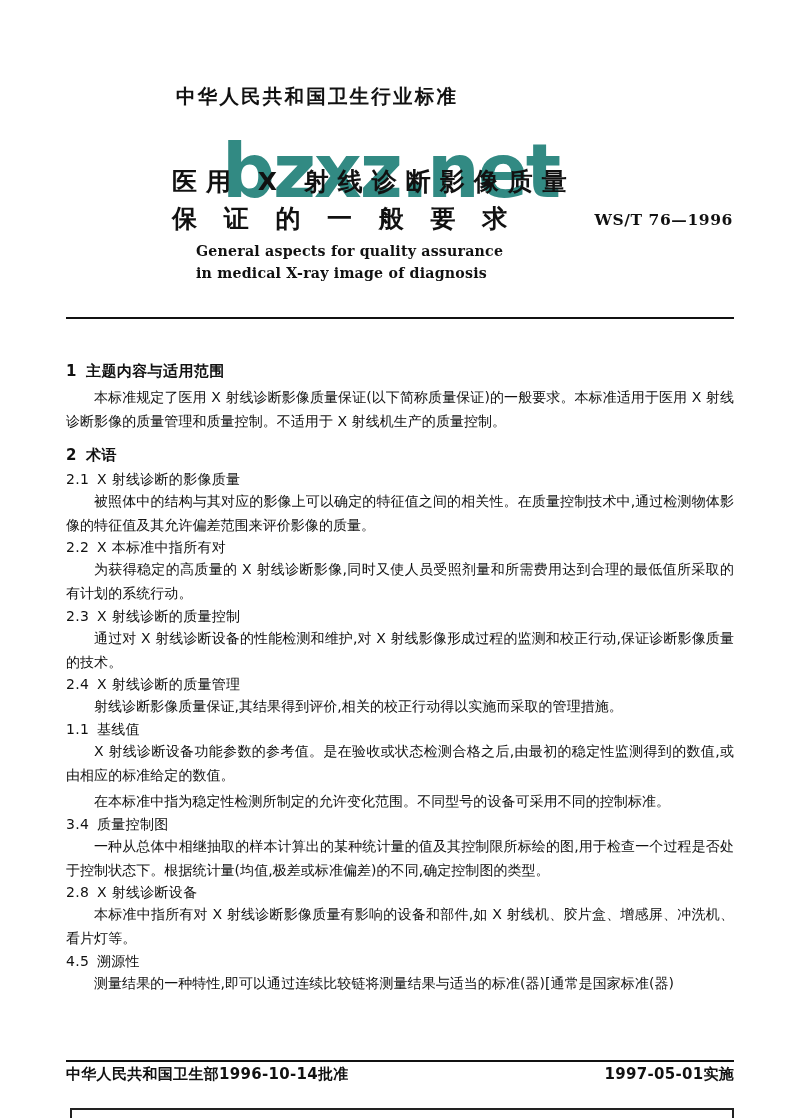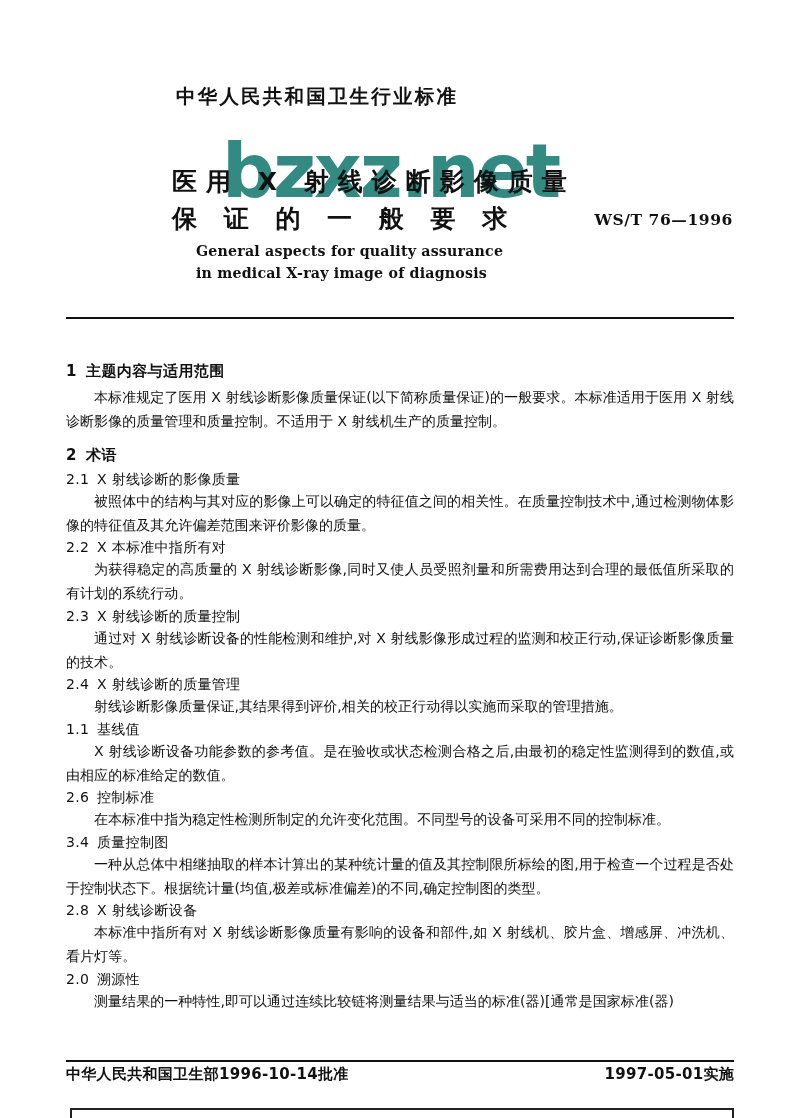--- a/index.html
+++ b/index.html
@@ -206,30 +206,29 @@
         <div class="gap-sub"></div>
         <div class="h2"><span class="num">2.3</span><span>X 射线诊断的质量控制</span></div>
         <p class="para">通过对 X 射线诊断设备的性能检测和维护,对 X 射线影像形成过程的监测和校正行动,保证诊断影像质量的技术。</p>
         <div class="gap-sub"></div>
         <div class="h2"><span class="num">2.4</span><span>X 射线诊断的质量管理</span></div>
         <p class="para">射线诊断影像质量保证,其结果得到评价,相关的校正行动得以实施而采取的管理措施。</p>
         <div class="gap-sub"></div>
         <div class="h2"><span class="num">1.1</span><span>基线值</span></div>
         <p class="para">X 射线诊断设备功能参数的参考值。是在验收或状态检测合格之后,由最初的稳定性监测得到的数值,或由相应的标准给定的数值。</p>
         <div class="gap-sub"></div>
-        <div class="h2"><span class="num">2.6</span><span>控制标准</span></div>
         <p class="para">在本标准中指为稳定性检测所制定的允许变化范围。不同型号的设备可采用不同的控制标准。</p>
         <div class="gap-sub"></div>
         <div class="h2"><span class="num">3.4</span><span>质量控制图</span></div>
         <p class="para">一种从总体中相继抽取的样本计算出的某种统计量的值及其控制限所标绘的图,用于检查一个过程是否处于控制状态下。根据统计量(均值,极差或标准偏差)的不同,确定控制图的类型。</p>
         <div class="gap-sub"></div>
         <div class="h2"><span class="num">2.8</span><span>X 射线诊断设备</span></div>
         <p class="para">本标准中指所有对 X 射线诊断影像质量有影响的设备和部件,如 X 射线机、胶片盒、增感屏、冲洗机、看片灯等。</p>
         <div class="gap-sub"></div>
-        <div class="h2"><span class="num">2.0</span><span>溯源性</span></div>
+        <div class="h2"><span class="num">4.5</span><span>溯源性</span></div>
         <p class="para">测量结果的一种特性,即可以通过连续比较链将测量结果与适当的标准(器)[通常是国家标准(器)</p>
       </div>
 
     <div class="rule-bot"></div>
     <div class="footer-left">中华人民共和国卫生部1996-10-14批准</div>
     <div class="footer-right">1997-05-01实施</div>
 
     <div class="bottom-box"></div>
   </div>
 </div>

